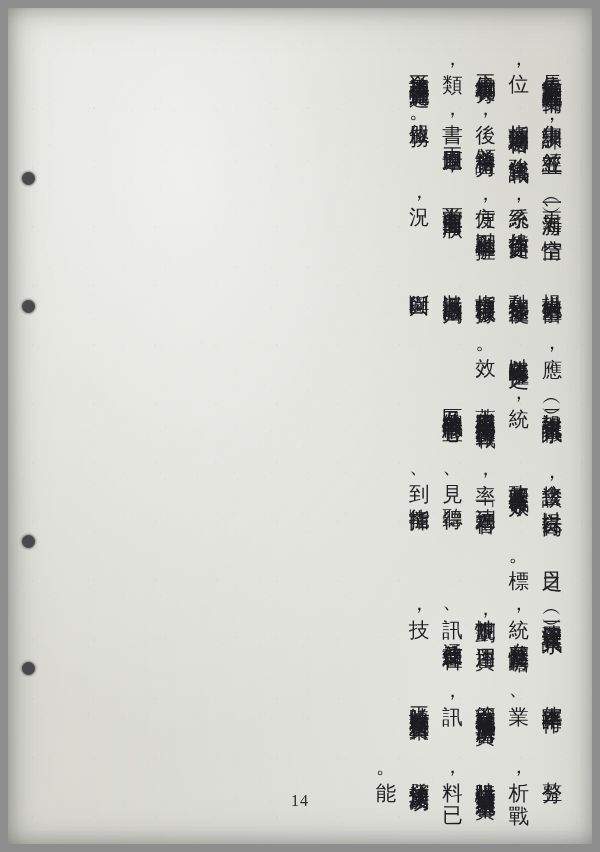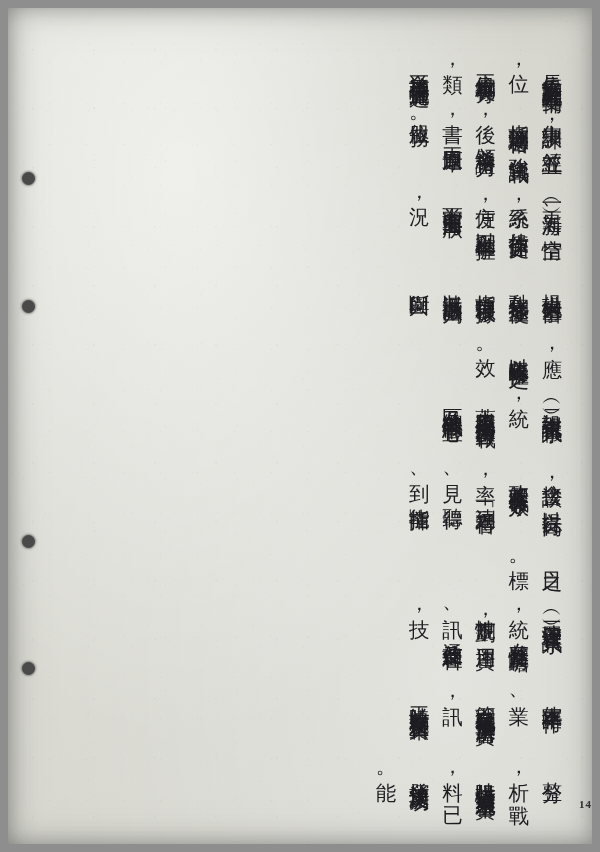--- a/index.html
+++ b/index.html
@@ -82,26 +82,25 @@
     white-space: pre-wrap;
     margin-left: 0;
   }
   .col.indent1 { padding-top: 26px; }
   .col.indent2 { padding-top: 52px; }
   #page-number {
     position: absolute;
     left: 0;
     right: 0;
     bottom: 34px;
-    text-align: right;
+    text-align: center;
     font-family: "Liberation Serif", serif;
-    font-size: 11px;
+    font-size: 16px;
     color: #2a2a2e;
     letter-spacing: 1px;
-    font-weight: bold;
   }
   
   #edge-shade {
     position: absolute;
     inset: 0;
     pointer-events: none;
     box-shadow: inset 14px 0 26px -14px rgba(90,90,88,0.5),
                 inset -10px 0 22px -12px rgba(90,90,88,0.35),
                 inset 0 12px 22px -12px rgba(90,90,88,0.3),
                 inset 0 -12px 22px -12px rgba(90,90,88,0.35);

